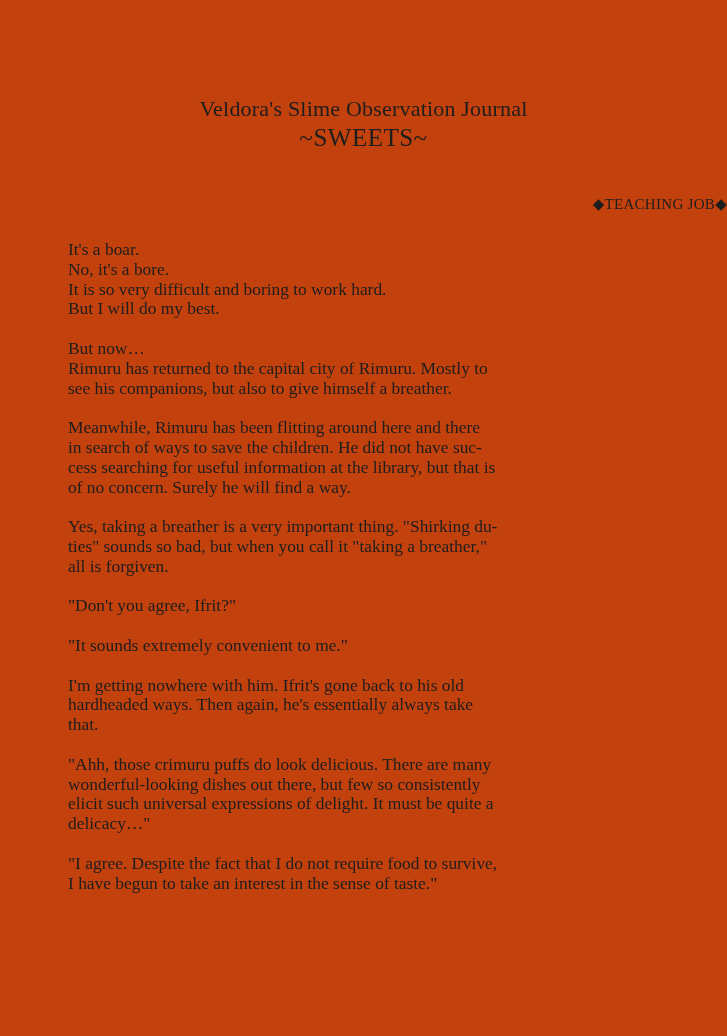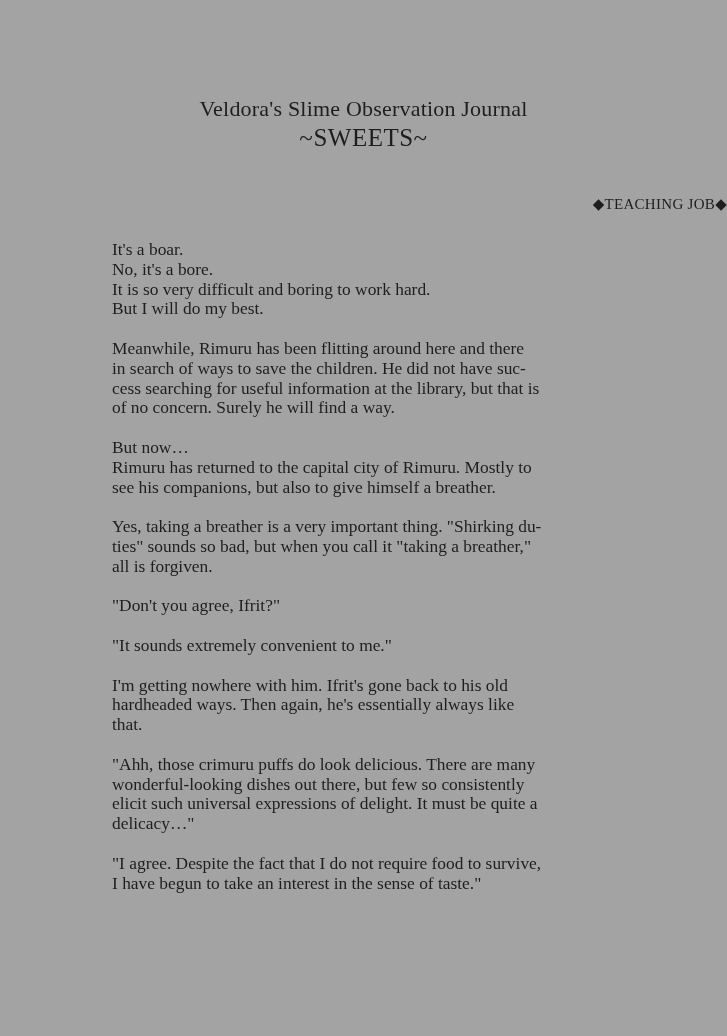--- a/index.html
+++ b/index.html
@@ -4,21 +4,21 @@
 <style>
   html, body {
     margin: 0;
     padding: 0;
     background: #ffffff;
   }
   .page {
     position: relative;
     width: 727px;
     height: 1036px;
-    background: #a3a3a3;
+    background: #c2410c;
     font-family: "Liberation Serif", "DejaVu Serif", serif;
     color: #1e1e1e;
     overflow: hidden;
     box-sizing: border-box;
   }
   .title-block {
     text-align: center;
     padding-top: 95px;
   }
   .title-line1 {
@@ -33,21 +33,21 @@
     letter-spacing: 0.5px;
   }
   .section-heading {
     text-align: right;
     margin-top: 41px;
     font-size: 15px;
     line-height: 21px;
     letter-spacing: 0.3px;
   }
   .body-text {
-    margin: 25px 0 0 112px;
+    margin: 25px 0 0 68px;
     width: 472px;
     font-size: 17.4px;
     line-height: 19.8px;
   }
   .body-text p {
     margin: 19.8px 0 0 0;
     white-space: pre-line;
   }
   .body-text p:first-child {
     margin-top: 0;
@@ -63,34 +63,34 @@
     <div class="title-line2">~SWEETS~</div>
   </div>
 
   <div class="section-heading">◆TEACHING JOB◆</div>
 
   <div class="body-text">
     <p>It's a boar.
 No, it's a bore.
 It is so very difficult and boring to work hard.
 But I will do my best.</p>
+    <p>But now…
+Rimuru has returned to the capital city of Rimuru. Mostly to
+see his companions, but also to give himself a breather.</p>
     <p>Meanwhile, Rimuru has been flitting around here and there
 in search of ways to save the children. He did not have suc-
 cess searching for useful information at the library, but that is
 of no concern. Surely he will find a way.</p>
-    <p>But now…
-Rimuru has returned to the capital city of Rimuru. Mostly to
-see his companions, but also to give himself a breather.</p>
     <p>Yes, taking a breather is a very important thing. "Shirking du-
 ties" sounds so bad, but when you call it "taking a breather,"
 all is forgiven.</p>
     <p>"Don't you agree, Ifrit?"</p>
     <p>"It sounds extremely convenient to me."</p>
     <p>I'm getting nowhere with him. Ifrit's gone back to his old
-hardheaded ways. Then again, he's essentially always like
+hardheaded ways. Then again, he's essentially always take
 that.</p>
     <p>"Ahh, those crimuru puffs do look delicious. There are many
 wonderful-looking dishes out there, but few so consistently
 elicit such universal expressions of delight. It must be quite a
 delicacy…"</p>
     <p>"I agree. Despite the fact that I do not require food to survive,
 I have begun to take an interest in the sense of taste."</p>
   </div>
 
 </div>

